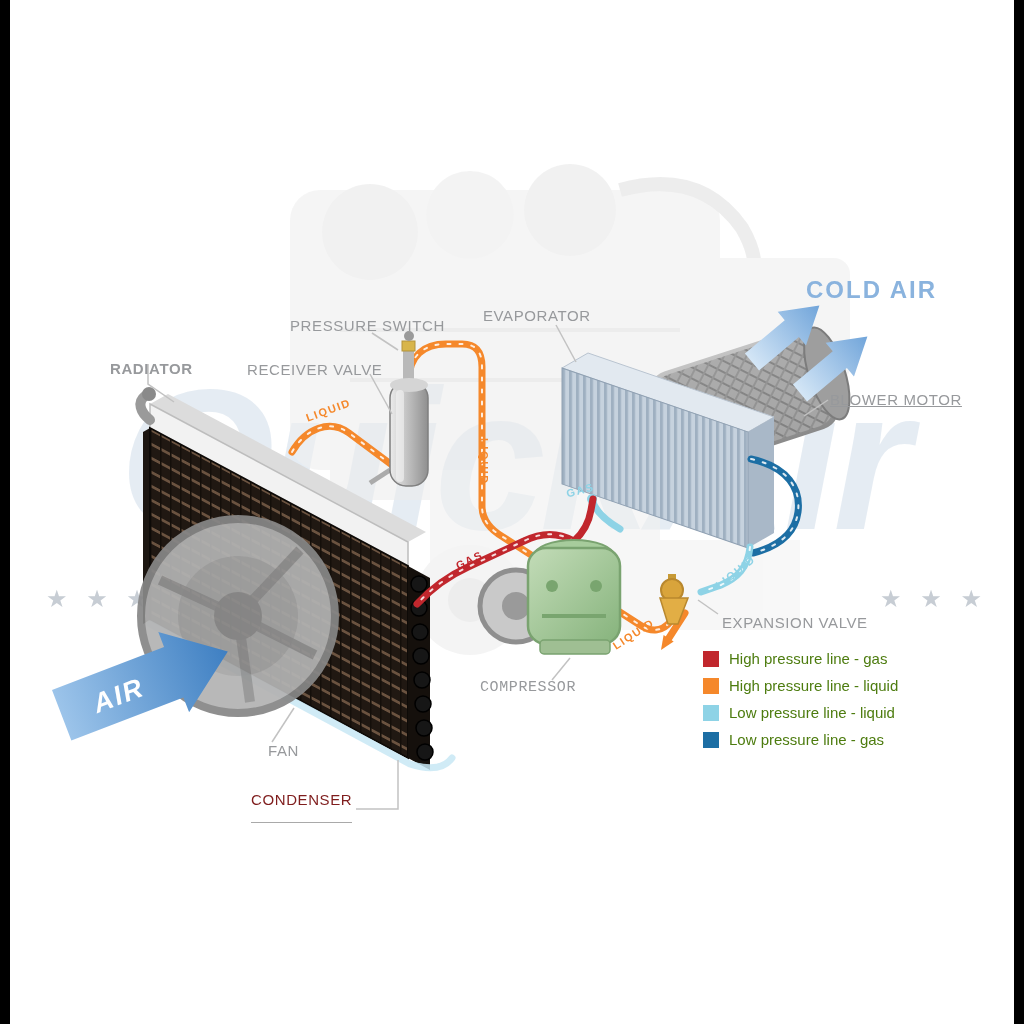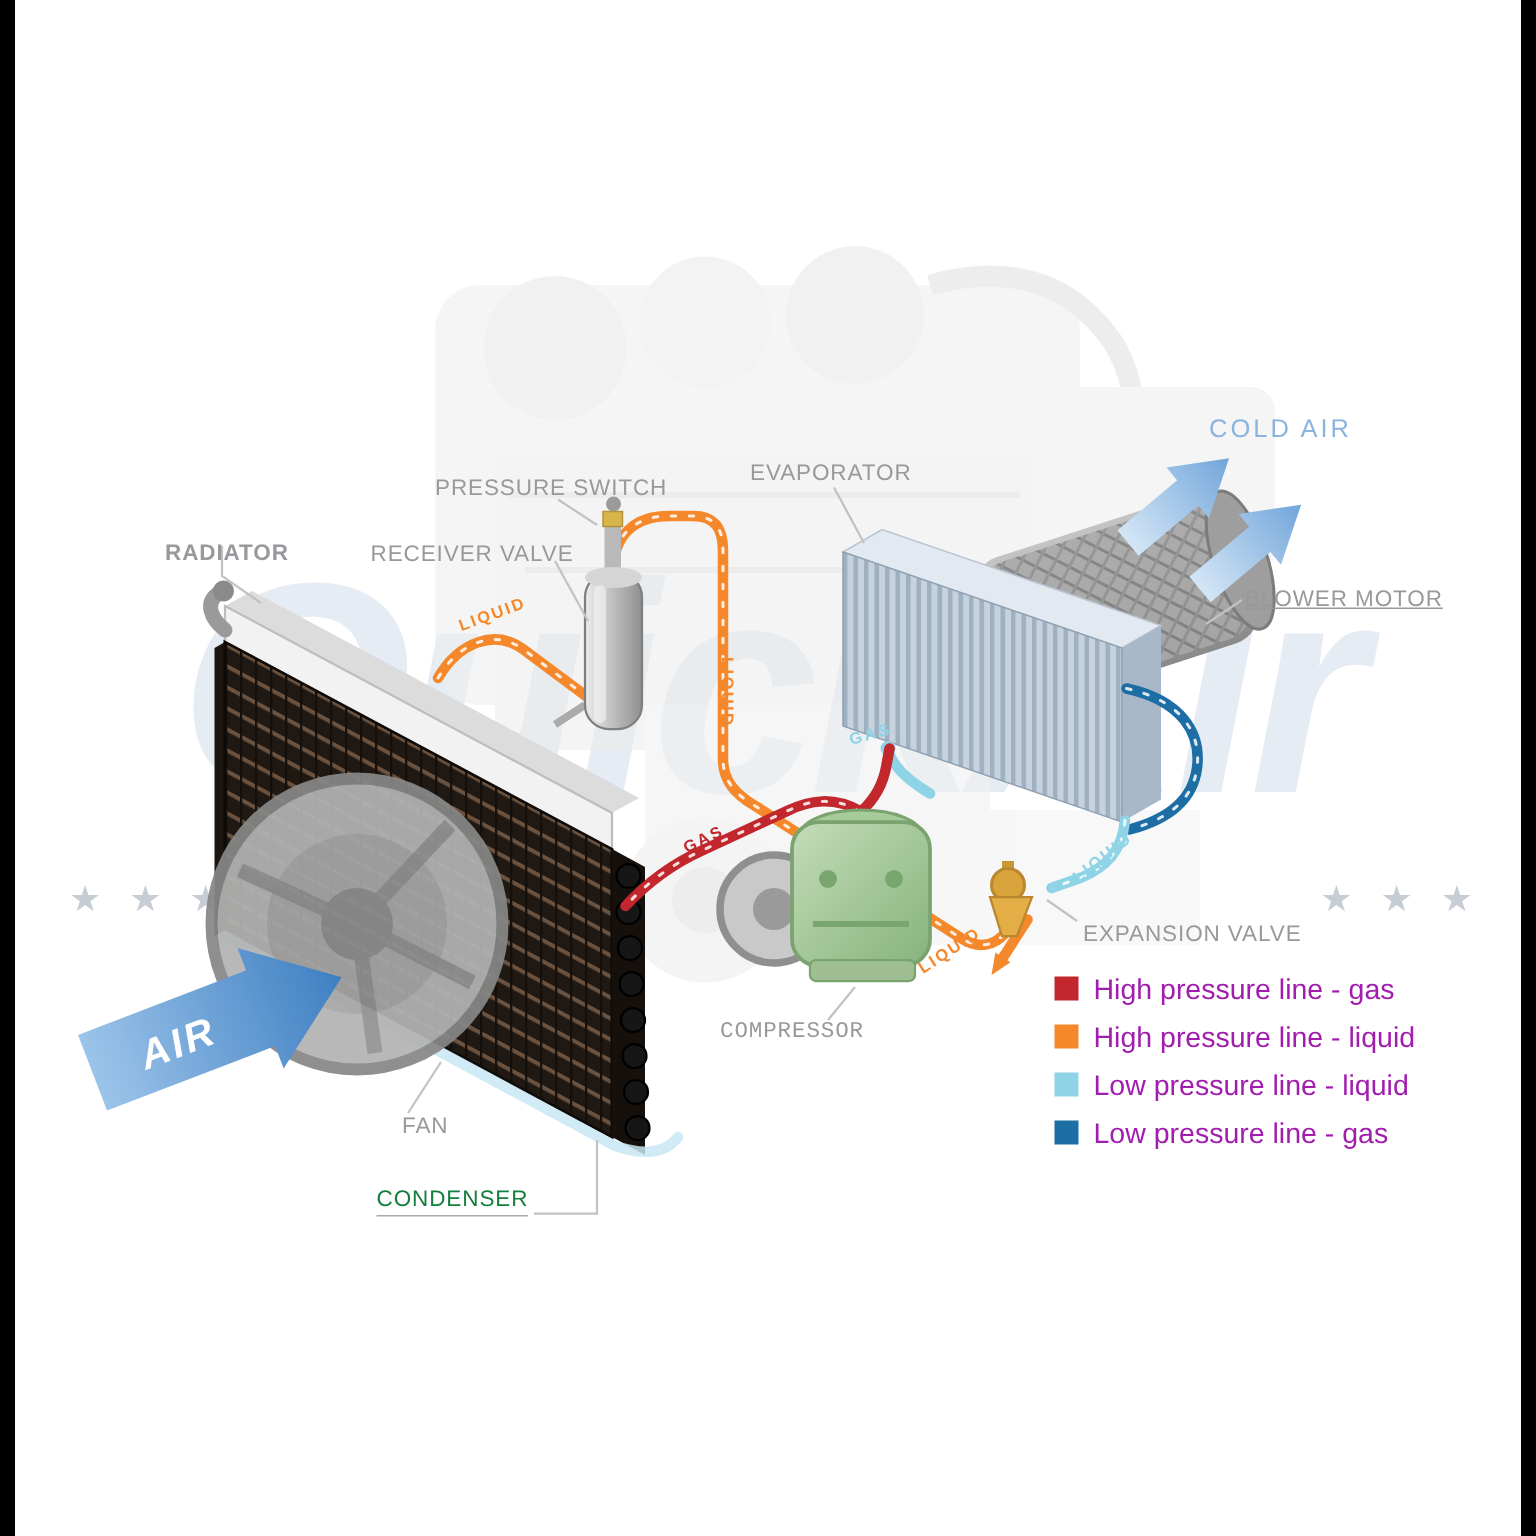--- a/index.html
+++ b/index.html
@@ -7,28 +7,28 @@
          font-family:"Liberation Sans",sans-serif;}
   .sidebar{position:absolute;top:0;width:10px;height:1024px;background:#000;z-index:50;}
   .sidebar.left{left:0;} .sidebar.right{right:0;}
   .watermark{position:absolute;left:0;right:0;top:360px;text-align:center;
              font-size:200px;font-weight:bold;font-style:italic;line-height:1;
              color:rgba(173,197,219,0.32);letter-spacing:-6px;z-index:1;user-select:none;}
   .stars{position:absolute;top:585px;font-size:24px;color:#c7cdd4;z-index:1;letter-spacing:6px;}
   .stars.left{left:46px;} .stars.right{right:36px;}
   svg.diagram{position:absolute;left:0;top:0;z-index:2;}
   .lbl{position:absolute;z-index:5;font-size:15px;color:#97999c;letter-spacing:.6px;white-space:nowrap;}
-  .lbl.underlined{border-bottom:1.5px solid #a9a9a9;padding-bottom:2px;color:#15803d;}
-  .lbl.coldair{font-size:17px;font-weight:normal;color:#8ab3de;letter-spacing:2px;}
+  .lbl.underlined{border-bottom:1.5px solid #a9a9a9;padding-bottom:14px;color:#7f1d1d;}
+  .lbl.coldair{font-size:24px;font-weight:bold;color:#8ab3de;letter-spacing:2px;}
   .pipelabel{position:absolute;z-index:6;font-size:11px;font-weight:bold;letter-spacing:1.6px;white-space:nowrap;}
   .pl-orange{color:#f5882b;} .pl-red{color:#c1272d;} .pl-lblue{color:#8ed3e6;}
   .legend{position:absolute;left:703px;top:650px;z-index:6;}
   .legend-item{display:flex;align-items:flex-start;margin-bottom:10px;}
   .legend-swatch{width:16px;height:16px;margin-right:10px;flex:0 0 16px;margin-top:1px;}
-  .legend-label{font-size:19px;color:#a21caf;}
+  .legend-label{font-size:15px;color:#4d7c0f;}
 </style>
 </head>
 <body>
 
 <div class="stage">
 
   <div class="watermark">QuickAir</div>
   <div class="stars left">★ ★ ★</div>
   <div class="stars right">★ ★ ★</div>
 
@@ -213,21 +213,21 @@
       <path d="M 718,614 L 698,600"></path>
       <path d="M 552,680 L 570,658"></path>
       <path d="M 272,742 L 294,708"></path>
       <path d="M 356,809 L 398,809 L 398,760"></path>
     </g>
   </svg>
 
   <div class="lbl" style="left:110px;top:360px;font-weight:bold;">RADIATOR</div>
   <div class="lbl" style="left:258px;top:317px;margin-left:32px;">PRESSURE SWITCH</div>
   <div class="lbl" style="left:247px;top:361px;">RECEIVER VALVE</div>
-  <div class="lbl" style="left:483px;top:307px;margin-left:17px;">EVAPORATOR</div>
+  <div class="lbl" style="left:483px;top:307px;">EVAPORATOR</div>
   <div class="lbl coldair" style="left:806px;top:276px;">COLD AIR</div>
   <div class="lbl" style="left:830px;top:391px;text-decoration:underline;">BLOWER MOTOR</div>
   <div class="lbl" style="left:722px;top:603px;margin-top:11px;">EXPANSION VALVE</div>
   <div class="lbl" style="left:480px;top:679px;font-family:Liberation Mono, monospace;">COMPRESSOR</div>
   <div class="lbl" style="left:268px;top:742px;">FAN</div>
   <div class="lbl underlined" style="left:251px;top:791px;">CONDENSER</div>
 
   <div class="pipelabel pl-orange" style="left:305px;top:404px;transform:rotate(-20deg);">LIQUID</div>
   <div class="pipelabel pl-orange" style="left:490px;top:438px;transform:rotate(90deg);transform-origin:left top;">LIQUID</div>
   <div class="pipelabel pl-lblue" style="left:566px;top:484px;transform:rotate(-15deg);">GAS</div>

